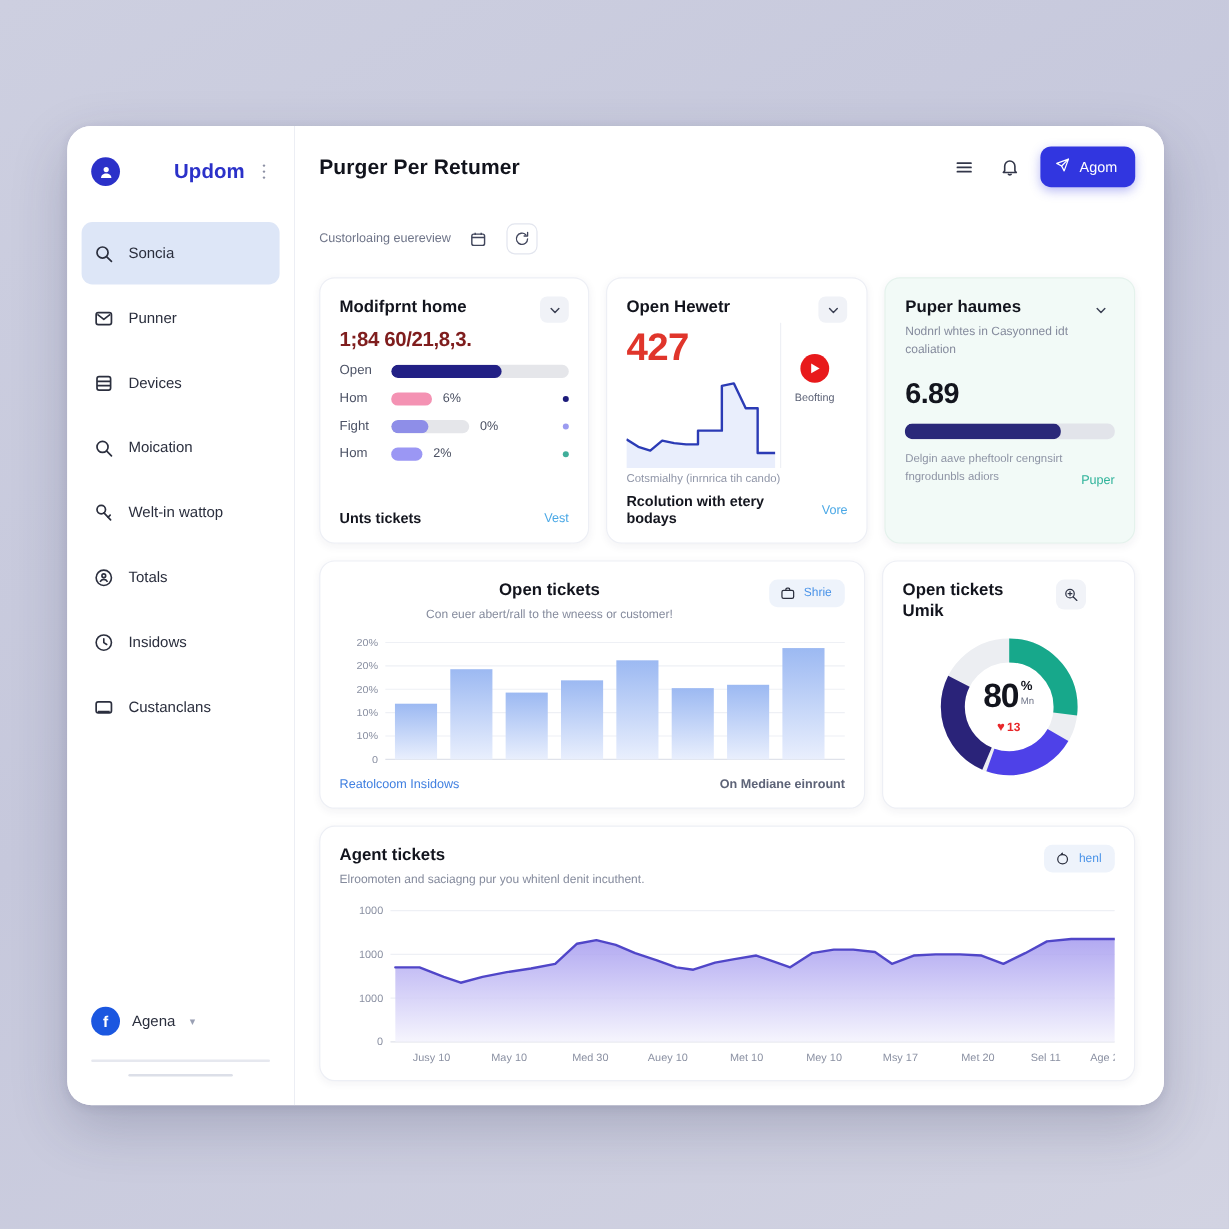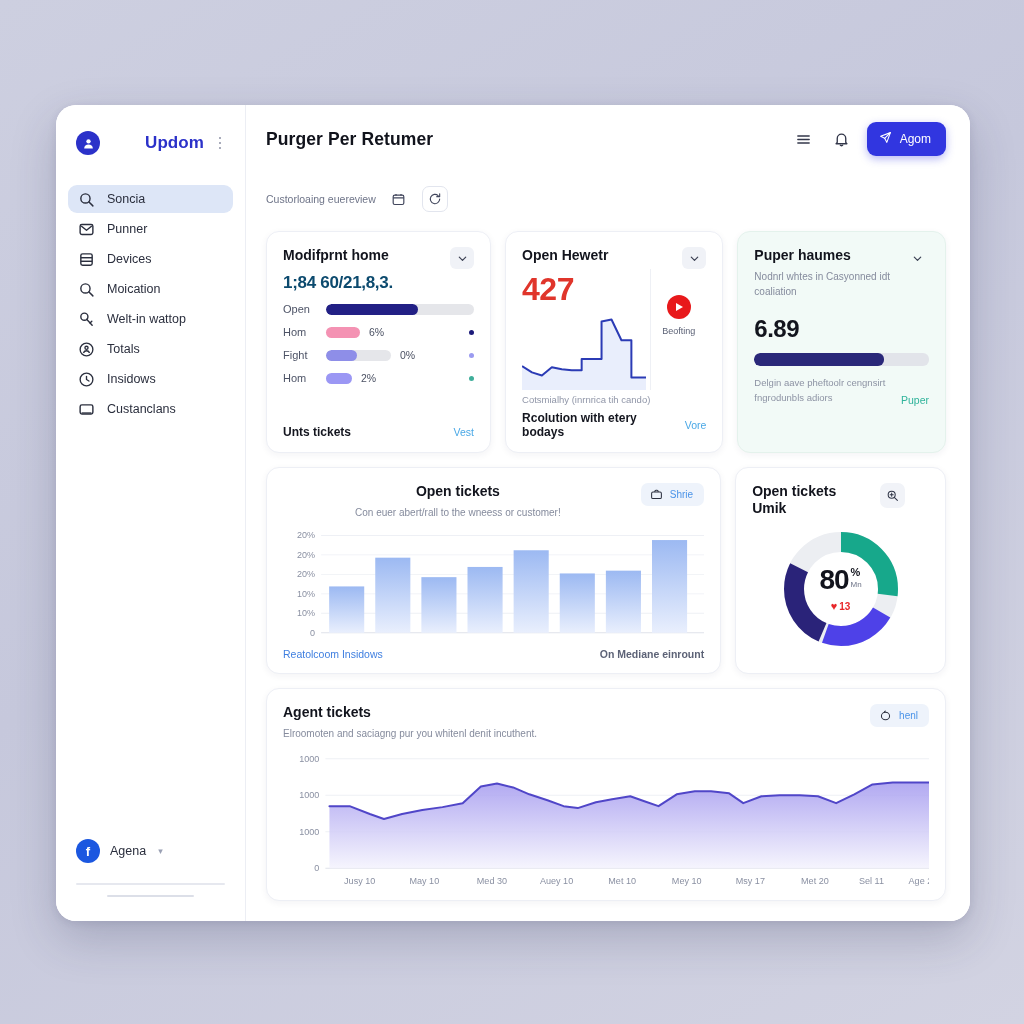--- a/index.html
+++ b/index.html
@@ -53,21 +53,21 @@
   .brand-more {
     width: 14px; height: 20px; display: flex; flex-direction: column;
     align-items: center; justify-content: center; gap: 2.5px;
     cursor: pointer;
   }
   .brand-more i { width: 2.5px; height: 2.5px; border-radius: 50%; background: #8c90a4; display: block; }
 
   .nav { display: flex; flex-direction: column; gap: 2px; }
   .nav-item {
     display: flex; align-items: center; gap: 12px;
-    height: 28px; padding: 0 10px;
+    height: 52px; padding: 0 10px;
     border-radius: 9px;
     font-size: 12.5px; color: #2a2e3d;
     cursor: pointer;
   }
   .nav-item.active { background: #dde6f7; }
   .nav-ico { width: 17px; height: 17px; flex: 0 0 17px; display: block; color: #2b2f3e; }
   .nav-ico svg { display: block; width: 17px; height: 17px; }
 
   .sidebar-spacer { flex: 1; }
   .sidebar-foot { padding: 0 4px; }
@@ -142,21 +142,21 @@
   .card-title { font-size: 14px; font-weight: bold; color: #12141d; line-height: 1.22; flex: 1; }
   .card-sub { font-size: 10px; color: #858b9d; line-height: 1.5; margin-top: 5px; }
   .caret-box {
     width: 24px; height: 22px; border-radius: 6px;
     display: flex; align-items: center; justify-content: center;
     color: #3a3f52; cursor: pointer; flex: 0 0 24px;
   }
   .caret-box.filled { background: #f0f2f7; }
 
   
-  .kpi-big { font-size: 17px; font-weight: bold; color: #0c4a6e; margin: 4px 0 10px 0; letter-spacing: -.3px;}
+  .kpi-big { font-size: 17px; font-weight: bold; color: #7f1d1d; margin: 4px 0 10px 0; letter-spacing: -.3px;}
   .stat-rows { display: flex; flex-direction: column; gap: 11px; flex: 1; }
   .stat-row { display: flex; align-items: center; gap: 9px; }
   .stat-label { font-size: 11px; color: #4d5366; width: 34px; flex: 0 0 34px; }
   .track { height: 11px; border-radius: 6px; background: #e5e6ea; position: relative; overflow: hidden; }
   .track .fill { position: absolute; left: 0; top: 0; bottom: 0; border-radius: 6px; }
   .stat-pct { font-size: 10.5px; color: #4b5163; }
   .stat-dot { width: 5px; height: 5px; border-radius: 50%; margin-left: auto; flex: 0 0 5px; }
   .card-foot { display: flex; align-items: center; gap: 8px; margin-top: 12px; }
   .foot-text { font-size: 12px; font-weight: bold; color: #14161f; flex: 1; }
   .foot-link { font-size: 10.5px; color: #4aa8e6; cursor: pointer; }

